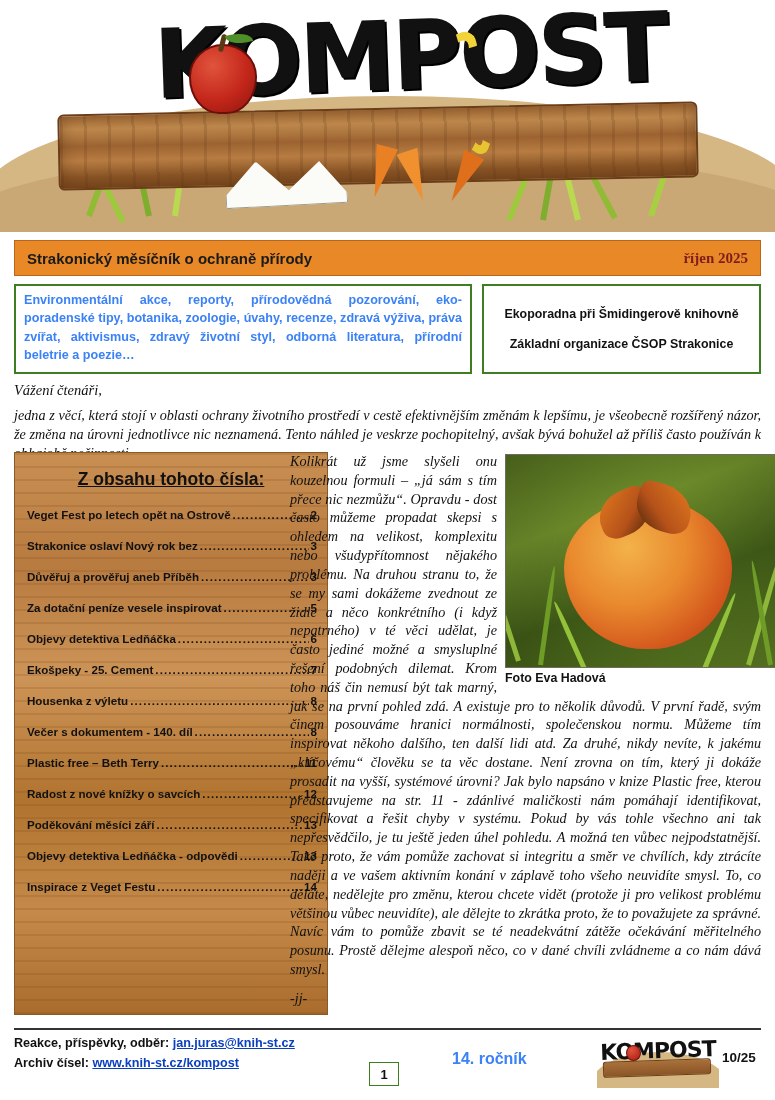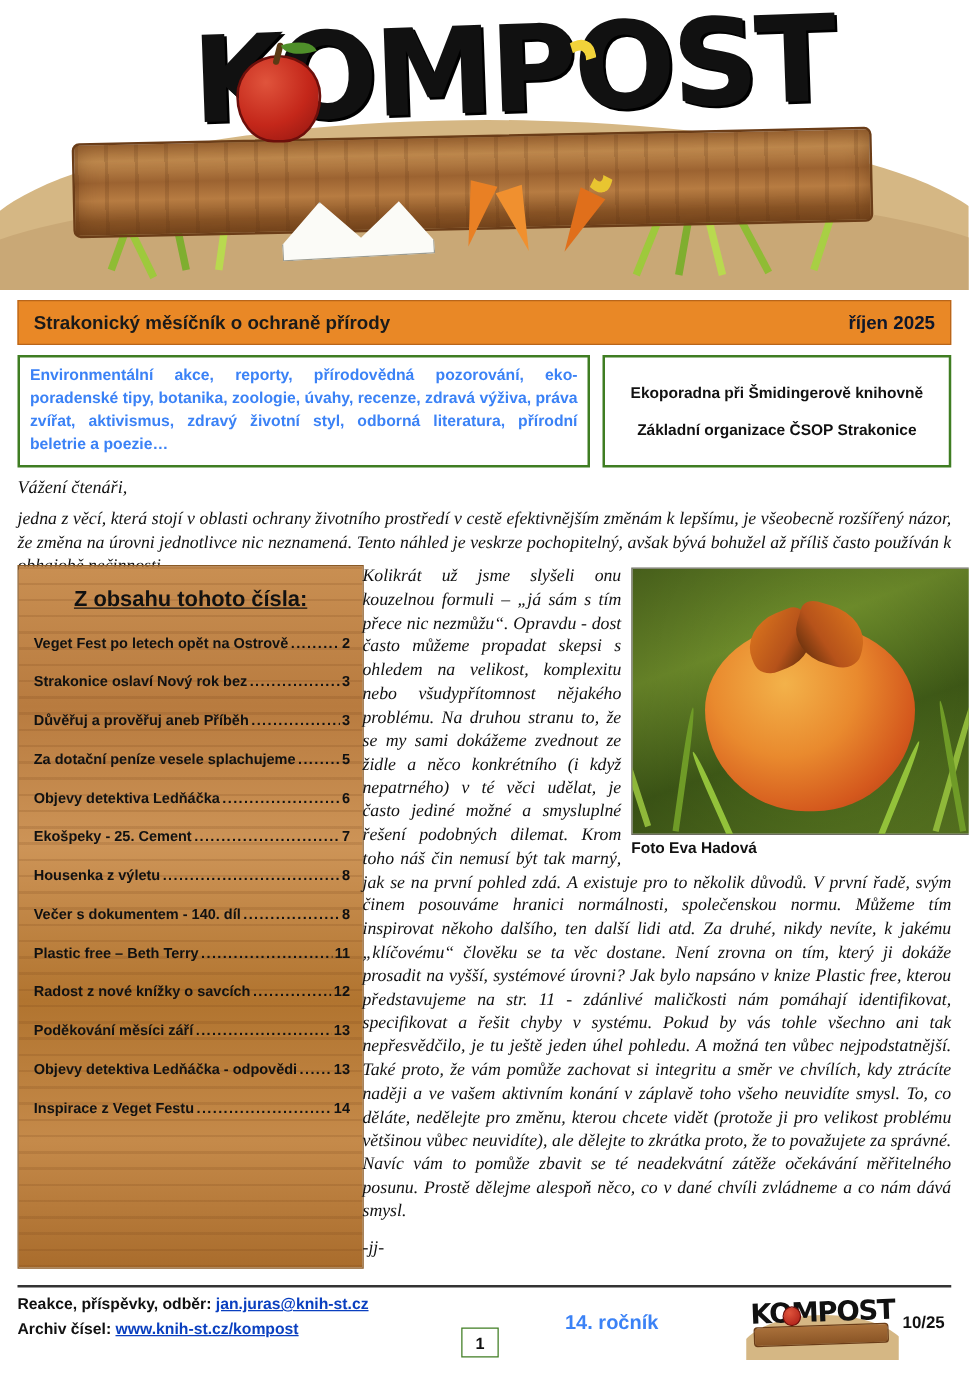--- a/index.html
+++ b/index.html
@@ -142,24 +142,24 @@
     justify-content: space-between;
     padding: 0 12px;
   }
   .title-bar .t-left {
     font-family: "Liberation Sans", sans-serif;
     font-weight: bold;
     font-size: 15px;
     color: #1a1a1a;
   }
   .title-bar .t-right {
-    font-family: Liberation Sans, sans-serif;
+    font-family: Liberation Serif, serif;
     font-weight: bold;
     font-size: 15px;
-    color: #0f172a;
+    color: #7f1d1d;
   }
 
   
   .box-left {
     position: absolute;
     left: 14px; top: 284px;
     width: 458px; height: 90px;
     border: 2px solid #3f7d22;
     padding: 5px 8px 4px 8px;
   }
@@ -210,21 +210,21 @@
     font-style: italic;
     line-height: 1.33;
     text-align: justify;
     color: #111;
   }
 
   
   .contents {
     position: absolute;
     left: 14px; top: 452px;
-    width: 277px; height: 563px;
+    width: 314px; height: 563px;
     background:
       repeating-linear-gradient(180deg, rgba(110,60,20,.16) 0 2px, rgba(255,255,255,0) 2px 13px),
       linear-gradient(180deg,#c98f52 0%, #b87b3f 20%, #cd9457 40%, #b1742f 62%, #c58a4a 82%, #a96c2c 100%);
     border: 1px solid #8a5a25;
   }
   .contents h2 {
     margin: 16px 0 0 0;
     text-align: center;
     font-family: "Liberation Sans", sans-serif;
     font-size: 17.5px;
@@ -483,21 +483,21 @@
         <span class="lbl">Strakonice oslaví Nový rok bez</span>
         <span class="dots">............................................................</span>
         <span class="pg">3</span>
       </li>
       <li>
         <span class="lbl">Důvěřuj a prověřuj aneb Příběh</span>
         <span class="dots">............................................................</span>
         <span class="pg">3</span>
       </li>
       <li>
-        <span class="lbl">Za dotační peníze vesele splachujeme</span>
+        <span class="lbl">Za dotační peníze vesele inspirovat</span>
         <span class="dots">............................................................</span>
         <span class="pg">5</span>
       </li>
       <li>
         <span class="lbl">Objevy detektiva Ledňáčka</span>
         <span class="dots">............................................................</span>
         <span class="pg">6</span>
       </li>
       <li>
         <span class="lbl">Ekošpeky - 25. Cement</span>

